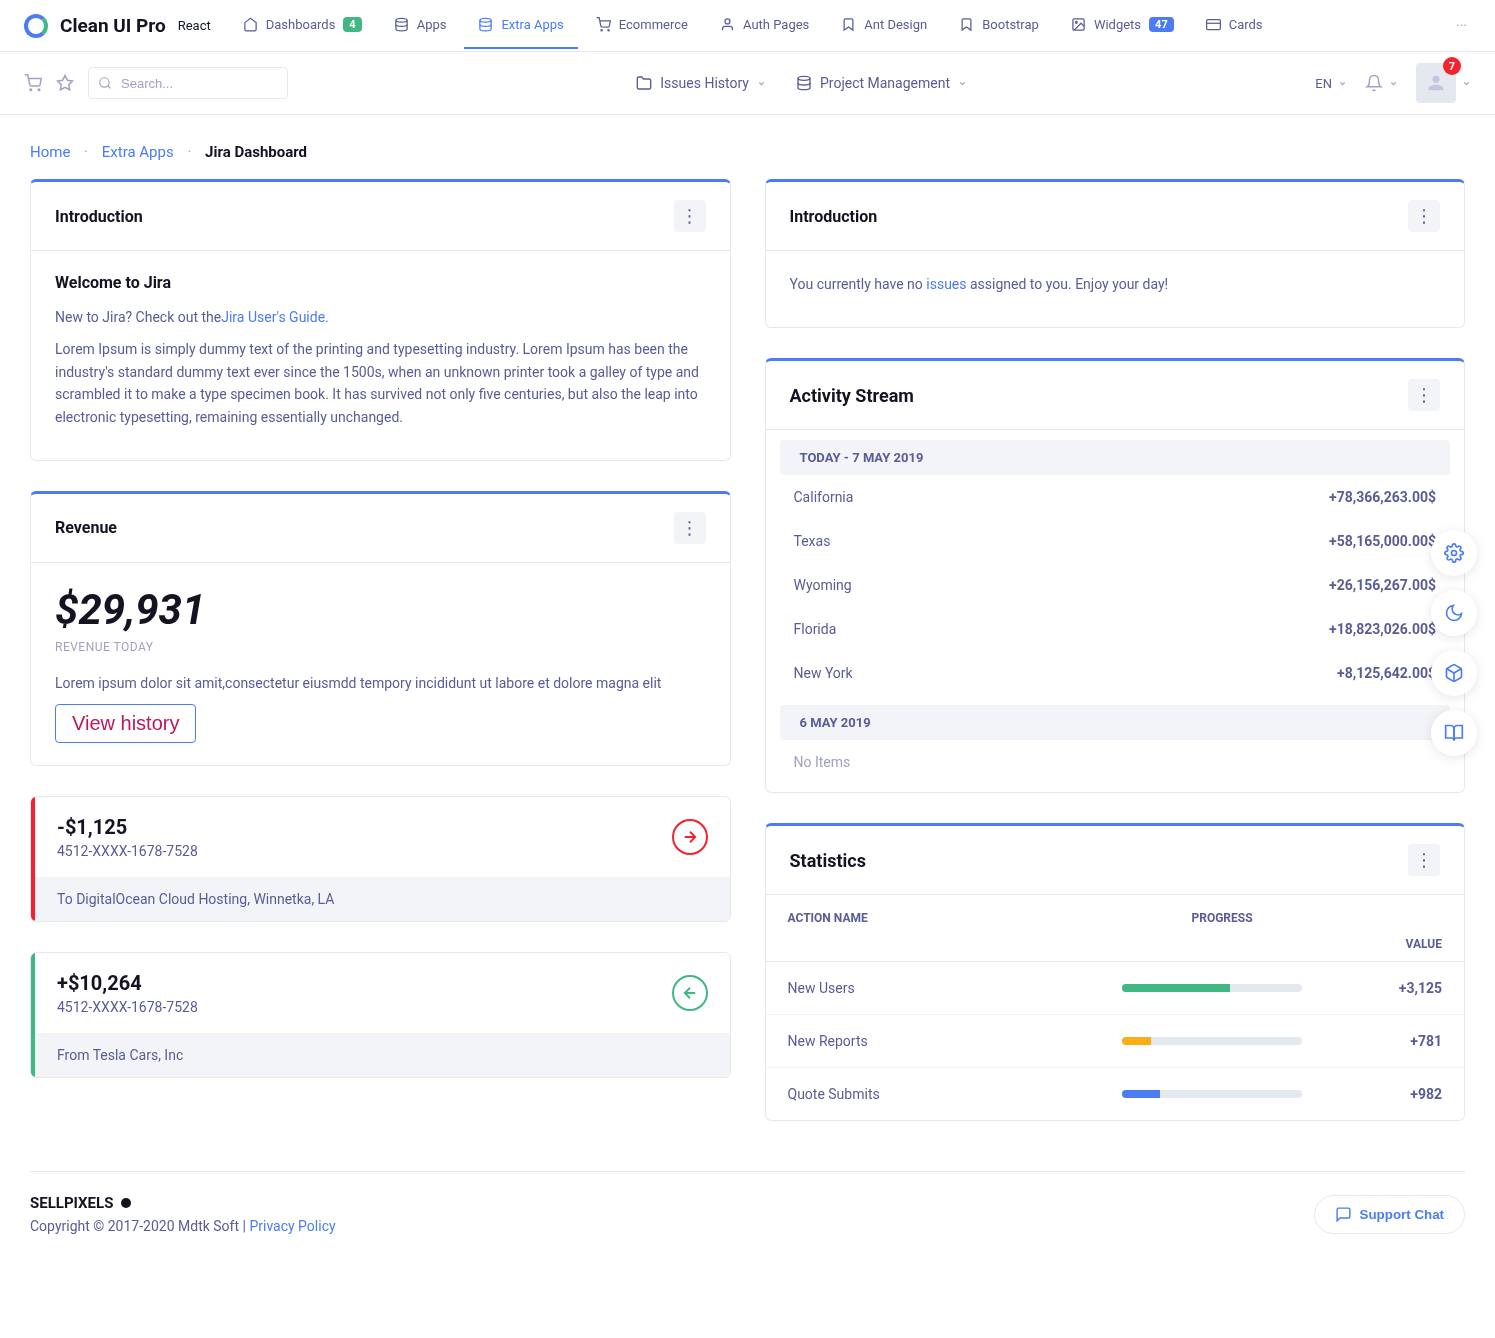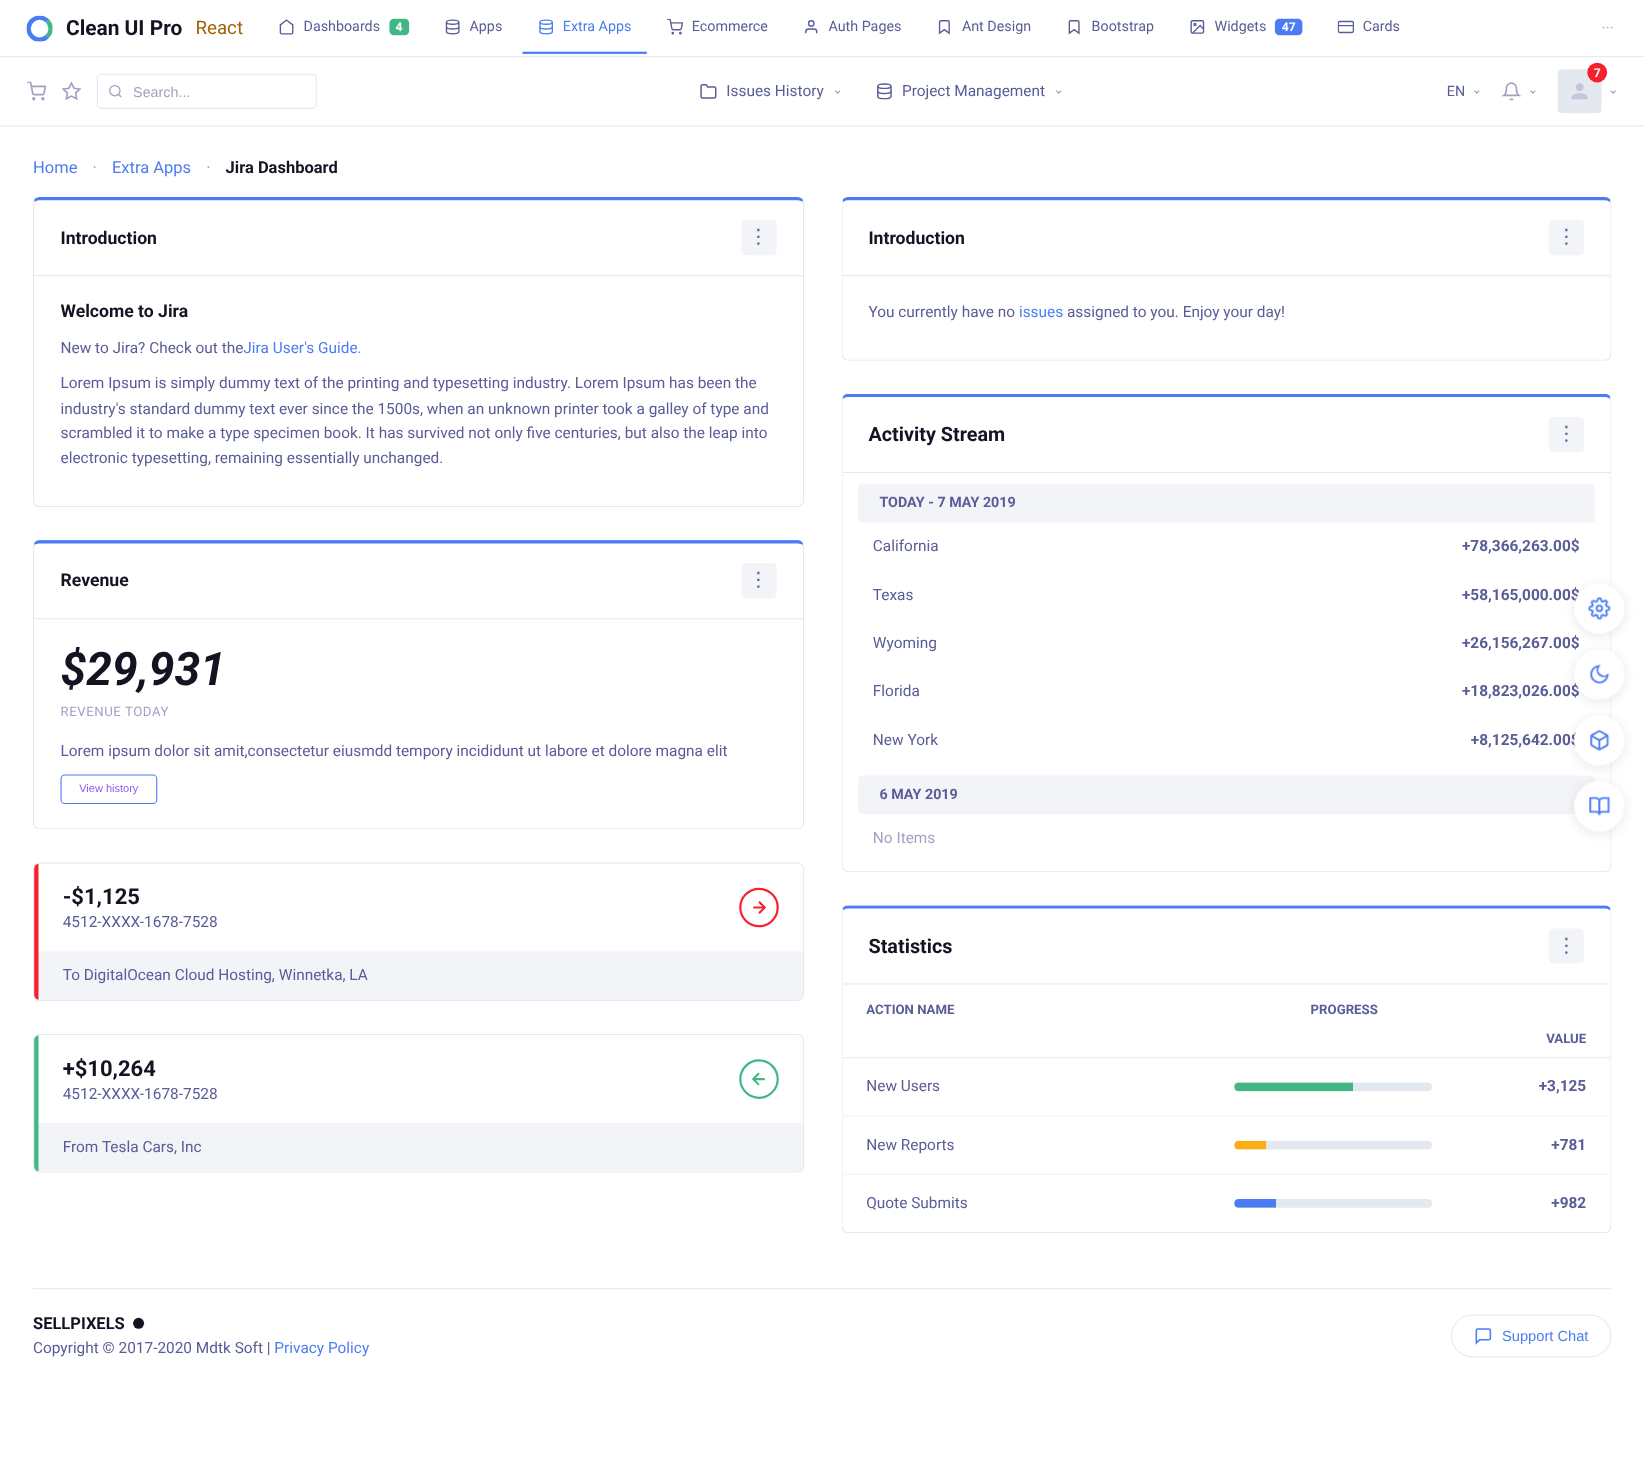--- a/index.html
+++ b/index.html
@@ -3,21 +3,21 @@
 <meta charset="utf-8">
 <style>
 * { box-sizing: border-box; margin: 0; padding: 0; }
 body { font-family: -apple-system, BlinkMacSystemFont, 'Segoe UI', Roboto, 'Helvetica Neue', Arial, sans-serif; background: #fff; color: #141322; font-size: 14px; width: 1495px; }
 a { text-decoration: none; color: #4b7cf3; }
 
 
 .topnav { height: 52px; border-bottom: 1px solid #e4e9f0; display: flex; align-items: center; padding: 0 20px 0 24px; background: #fff; }
 .logo { display: flex; align-items: center; font-weight: 700; font-size: 19px; color: #141322; margin-right: 18px; }
 .logo-ring { width: 24px; height: 24px; border: 4px solid; border-color: #4b7cf3 #41b883 #4b7cf3 #4b7cf3; border-radius: 50%; margin-right: 12px; }
-.logo-sub { font-size: 17px; font-weight: 400; color: #a16207; margin-left: 12px; }
+.logo-sub { font-size: 13px; font-weight: 400; color: #0f172a; margin-left: 12px; }
 .nav-links { display: flex; gap: 4px; flex: 1; }
 .nav-link { display: flex; align-items: center; padding: 0 14px; height: 46px; color: #595c97; font-size: 13px; cursor: pointer; border-bottom: 2px solid transparent; gap: 8px; }
 .nav-link.active { color: #4b7cf3; border-bottom-color: #4b7cf3; }
 .nav-link svg { width: 15px; height: 15px; }
 .nav-badge { background: #41b883; color: #fff; font-size: 11px; font-weight: 700; padding: 1px 6px; border-radius: 4px; }
 .nav-badge.blue { background: #4b7cf3; }
 .nav-more { color: #a1a1c2; padding: 0 8px; cursor: pointer; }
 
 
 .subbar { height: 63px; border-bottom: 1px solid #e4e9f0; display: flex; align-items: center; padding: 0 24px; }
@@ -51,21 +51,21 @@
 
 
 .card { border: 1px solid #e4e9f0; border-radius: 6px; background: #fff; border-top: 3px solid #4b7cf3; overflow: hidden; }
 .card-head { padding: 18px 24px; border-bottom: 1px solid #e4e9f0; display: flex; align-items: center; justify-content: space-between; }
 .card-head h3 { font-size: 16px; font-weight: 700; }
 .card-head.lg h3 { font-size: 18px; }
 .card-menu { width: 32px; height: 32px; border-radius: 4px; background: #f2f4f8; color: #595c97; display: flex; align-items: center; justify-content: center; cursor: pointer; font-size: 18px; line-height: 1; letter-spacing: 0; }
 .card-body { padding: 22px 24px; font-size: 14px; color: #595c97; }
 .card-body h4 { font-size: 16px; font-weight: 700; color: #141322; margin-bottom: 14px; }
 .card-body p { line-height: 1.6; margin-bottom: 10px; }
-.btn-outline { display: inline-block; border: 1px solid #4b7cf3; color: #8b5cf6; padding: 7px 16px; border-radius: 4px; font-size: 10px; cursor: pointer; background: #fff; }
+.btn-outline { display: inline-block; border: 1px solid #4b7cf3; color: #be185d; padding: 7px 16px; border-radius: 4px; font-size: 20px; cursor: pointer; background: #fff; }
 
 
 .revenue-big { font-size: 42px; font-weight: 700; color: #141322; font-style: italic; }
 .revenue-label { font-size: 12px; color: #a1a1c2; letter-spacing: 0.5px; margin: 6px 0 18px; }
 
 
 .tx-card { border: 1px solid #e4e9f0; border-radius: 6px; overflow: hidden; position: relative; }
 .tx-card .stripe { position: absolute; left: 0; top: 0; bottom: 0; width: 4px; }
 .tx-card.neg .stripe { background: #f5222d; }
 .tx-card.pos .stripe { background: #41b883; }
@@ -95,21 +95,21 @@
 .pf-green { background: #41b883; }
 .pf-orange { background: #faad15; }
 .pf-blue { background: #4b7cf3; }
 .stat-row .v { text-align: right; font-weight: 700; }
 
 
 .footer-divider { margin: 20px 30px 0; border-top: 1px solid #e4e9f0; }
 .footer { padding: 22px 30px 30px; display: flex; justify-content: space-between; align-items: flex-end; font-size: 14px; color: #595c97; }
 .footer .brand { font-weight: 700; color: #141322; font-size: 15px; display: flex; align-items: center; gap: 8px; }
 .footer .brand .dot { width: 10px; height: 10px; border-radius: 50%; background: #141322; display: inline-block; }
-.support-btn { border: 1px solid #e4e9f0; border-radius: 30px; padding: 10px 20px; color: #4b7cf3; font-weight: 400; display: flex; align-items: center; gap: 8px; cursor: pointer; background: #fff; }
+.support-btn { border: 1px solid #e4e9f0; border-radius: 30px; padding: 10px 20px; color: #4b7cf3; font-weight: 700; display: flex; align-items: center; gap: 8px; cursor: pointer; background: #fff; }
 .support-btn svg { width: 17px; height: 17px; }
 
 
 .float-btns { position: fixed; right: 18px; top: 530px; display: flex; flex-direction: column; gap: 14px; }
 .float-btn { width: 46px; height: 46px; border-radius: 50%; background: #fff; box-shadow: 0 2px 12px rgba(0,0,0,0.1); display: flex; align-items: center; justify-content: center; color: #4b7cf3; cursor: pointer; }
 .float-btn svg { width: 20px; height: 20px; }
 </style>
 </head>
 <body>
 

